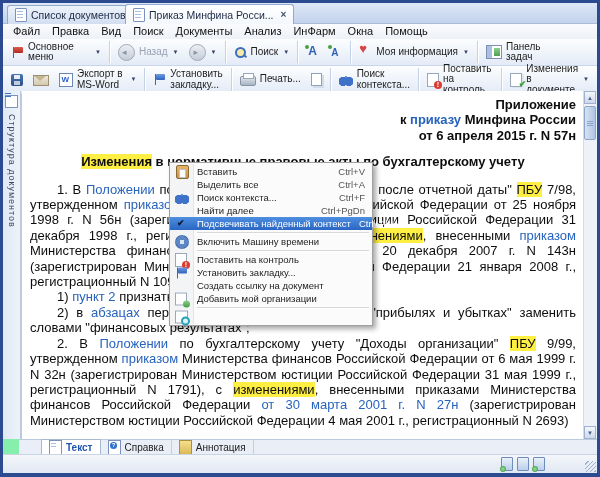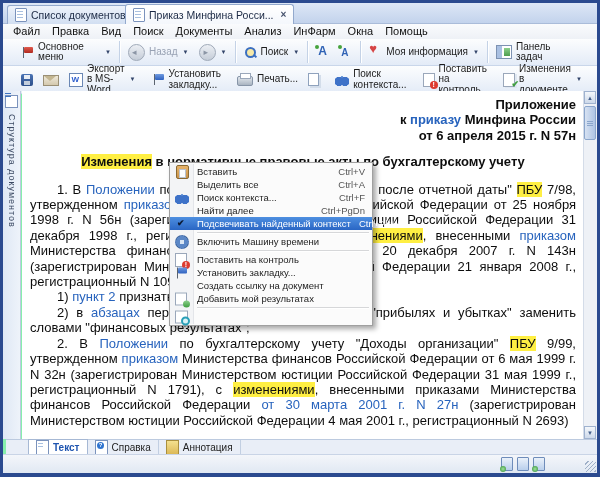--- a/index.html
+++ b/index.html
@@ -11,21 +11,21 @@
     font-size:10.5px;color:#1c2a45;border:1px solid #93a9cd;border-bottom:none;border-radius:3px 3px 0 0;
     background:linear-gradient(#eef3fb,#d2dff2);}
   .doc-tab.active{background:linear-gradient(#ffffff,#f4f7fc);height:19px;top:1px;}
   .tab-close{font-size:10px;font-weight:bold;color:#44506b;margin-left:3px;line-height:10px;}
   
   #menubar{position:absolute;left:0;top:21px;right:0;height:15px;background:linear-gradient(#fafbfd,#eef1f6);
     font-size:11px;color:#111;display:flex;align-items:center;padding-left:4px;}
   .menu-item{padding:0 6px;line-height:15px;}
   
   .toolbar{position:absolute;left:0;right:0;display:flex;align-items:center;
-    background:linear-gradient(#fcfdfe,#e3ebf7);border-bottom:1px solid #c9d6ea;padding:0 13px;}
+    background:linear-gradient(#fcfdfe,#e3ebf7);border-bottom:1px solid #c9d6ea;padding:0 3px;}
   #toolbar1{top:36px;height:26px;}
   #toolbar2{top:63px;height:27px;}
   .tb-btn{display:flex;align-items:center;gap:4px;padding:1px 5px;font-size:10px;line-height:10.5px;color:#1c1c1c;border-radius:2px;}
   .tb-btn.two span.lbl{display:inline-block;max-width:62px;}
   .tb-sep{width:1px;align-self:stretch;margin:2px 3px;background:#c4d2e6;box-shadow:1px 0 0 #fff;}
   .dd{font-size:6px;color:#33456a;margin-left:1px;}
   .disabled{color:#98a2b4;text-align:right;}
   
   .mi{width:13px;height:13px;position:relative;display:inline-block;flex:none;}
   .page-icon{width:10px;height:12px;background:#fff;border:1px solid #7a92bc;border-radius:1px;position:relative;}
@@ -105,21 +105,21 @@
   #vsb{position:absolute;right:0;top:88px;bottom:34px;width:13px;background:#eef1f6;border-left:1px solid #d4dce8;}
   .sb-btn{position:absolute;left:0;width:12px;height:13px;background:linear-gradient(#f4f7fb,#cdd9ea);border:1px solid #9fb2cf;box-sizing:border-box;
     font-size:6px;color:#44608c;text-align:center;line-height:12px;}
   #sb-up{top:0;}
   #sb-down{bottom:0;}
   #sb-thumb{position:absolute;left:0;top:15px;width:12px;height:34px;background:linear-gradient(90deg,#d7e2f2,#aec4e4);
     border:1px solid #8ba6cc;border-radius:2px;box-sizing:border-box;}
   #sb-thumb::after{content:"";position:absolute;left:2px;top:14px;width:6px;height:5px;
     background:repeating-linear-gradient(#8ba6cc 0 1px,transparent 1px 2px);}
   
-  #bottomtabs{position:absolute;left:3px;right:0;bottom:18px;height:16px;background:#e9eef7;border-top:1px solid #bccadf;
+  #bottomtabs{position:absolute;left:16px;right:0;bottom:18px;height:16px;background:#e9eef7;border-top:1px solid #bccadf;
     display:flex;align-items:flex-end;padding-left:22px;box-sizing:border-box;}
   .btab{display:flex;align-items:center;gap:4px;height:15px;padding:0 7px;font-size:10px;color:#222;
     border-right:1px solid #c2cfe2;}
   .btab.active{background:#fff;border:1px solid #a6b8d4;border-bottom:none;color:#1f55b0;font-weight:bold;}
   #statusbar{position:absolute;left:0;right:0;bottom:0;height:18px;background:linear-gradient(#f4f6fa,#e0e8f3);border-top:1px solid #c9d4e6;}
   #status-icons{position:absolute;right:52px;top:2px;display:flex;gap:4px;}
   #resize-grip{position:absolute;right:1px;bottom:1px;width:11px;height:11px;
     background:repeating-linear-gradient(135deg,transparent 0 2px,#9fb0c8 2px 3px);}
   
   #context-menu{position:absolute;left:166px;top:159px;width:202px;background:#fbfbfb;border:1px solid #a0a0a0;
@@ -309,21 +309,21 @@
       </div>
       <div class="cm-row">
         <span class="cm-ico flag-blue-icon"></span>
         <span>Установить закладку...</span>
       </div>
       <div class="cm-row">
         <span>Создать ссылку на документ</span>
       </div>
       <div class="cm-row">
         <span class="cm-ico comment-icon"></span>
-        <span>Добавить мой результатах</span>
+        <span>Добавить мой организации</span>
       </div>
       <div class="cm-sep"></div>
       <div class="cm-row">
         <span class="cm-ico dictionary-icon"></span>
       </div>
     </div>
 
   <div id="bottomtabs">
       <div class="btab active">
         <span class="mi text-page-icon" style="width: 11px; height: 13px;"></span>

